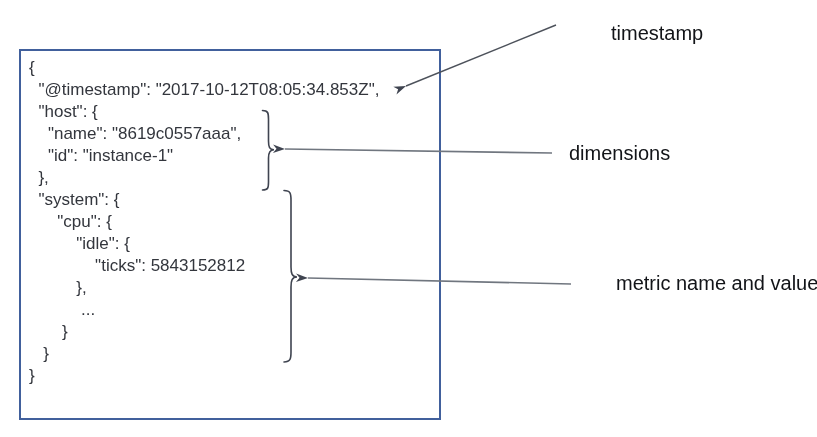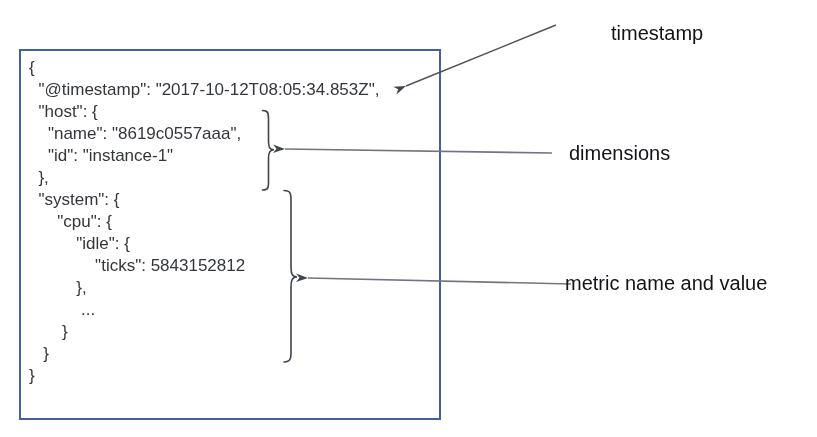--- a/index.html
+++ b/index.html
@@ -38,21 +38,21 @@
   }
   .label {
     position: absolute;
     font-size: 20px;
     line-height: 24px;
     color: #121418;
     white-space: nowrap;
   }
   .label-timestamp { left: 567px; top: 21px; margin-left: 44px; }
   .label-dimensions { left: 569px; top: 141px; text-align: center; }
-  .label-metric { left: 565px; top: 271px; }
+  .label-metric { left: 616px; top: 271px; }
 </style>
 </head>
 <body>
 
 <div class="canvas">
 
   <div class="json-box">
     <pre class="code">{
   "@timestamp": "2017-10-12T08:05:34.853Z",
   "host": {

